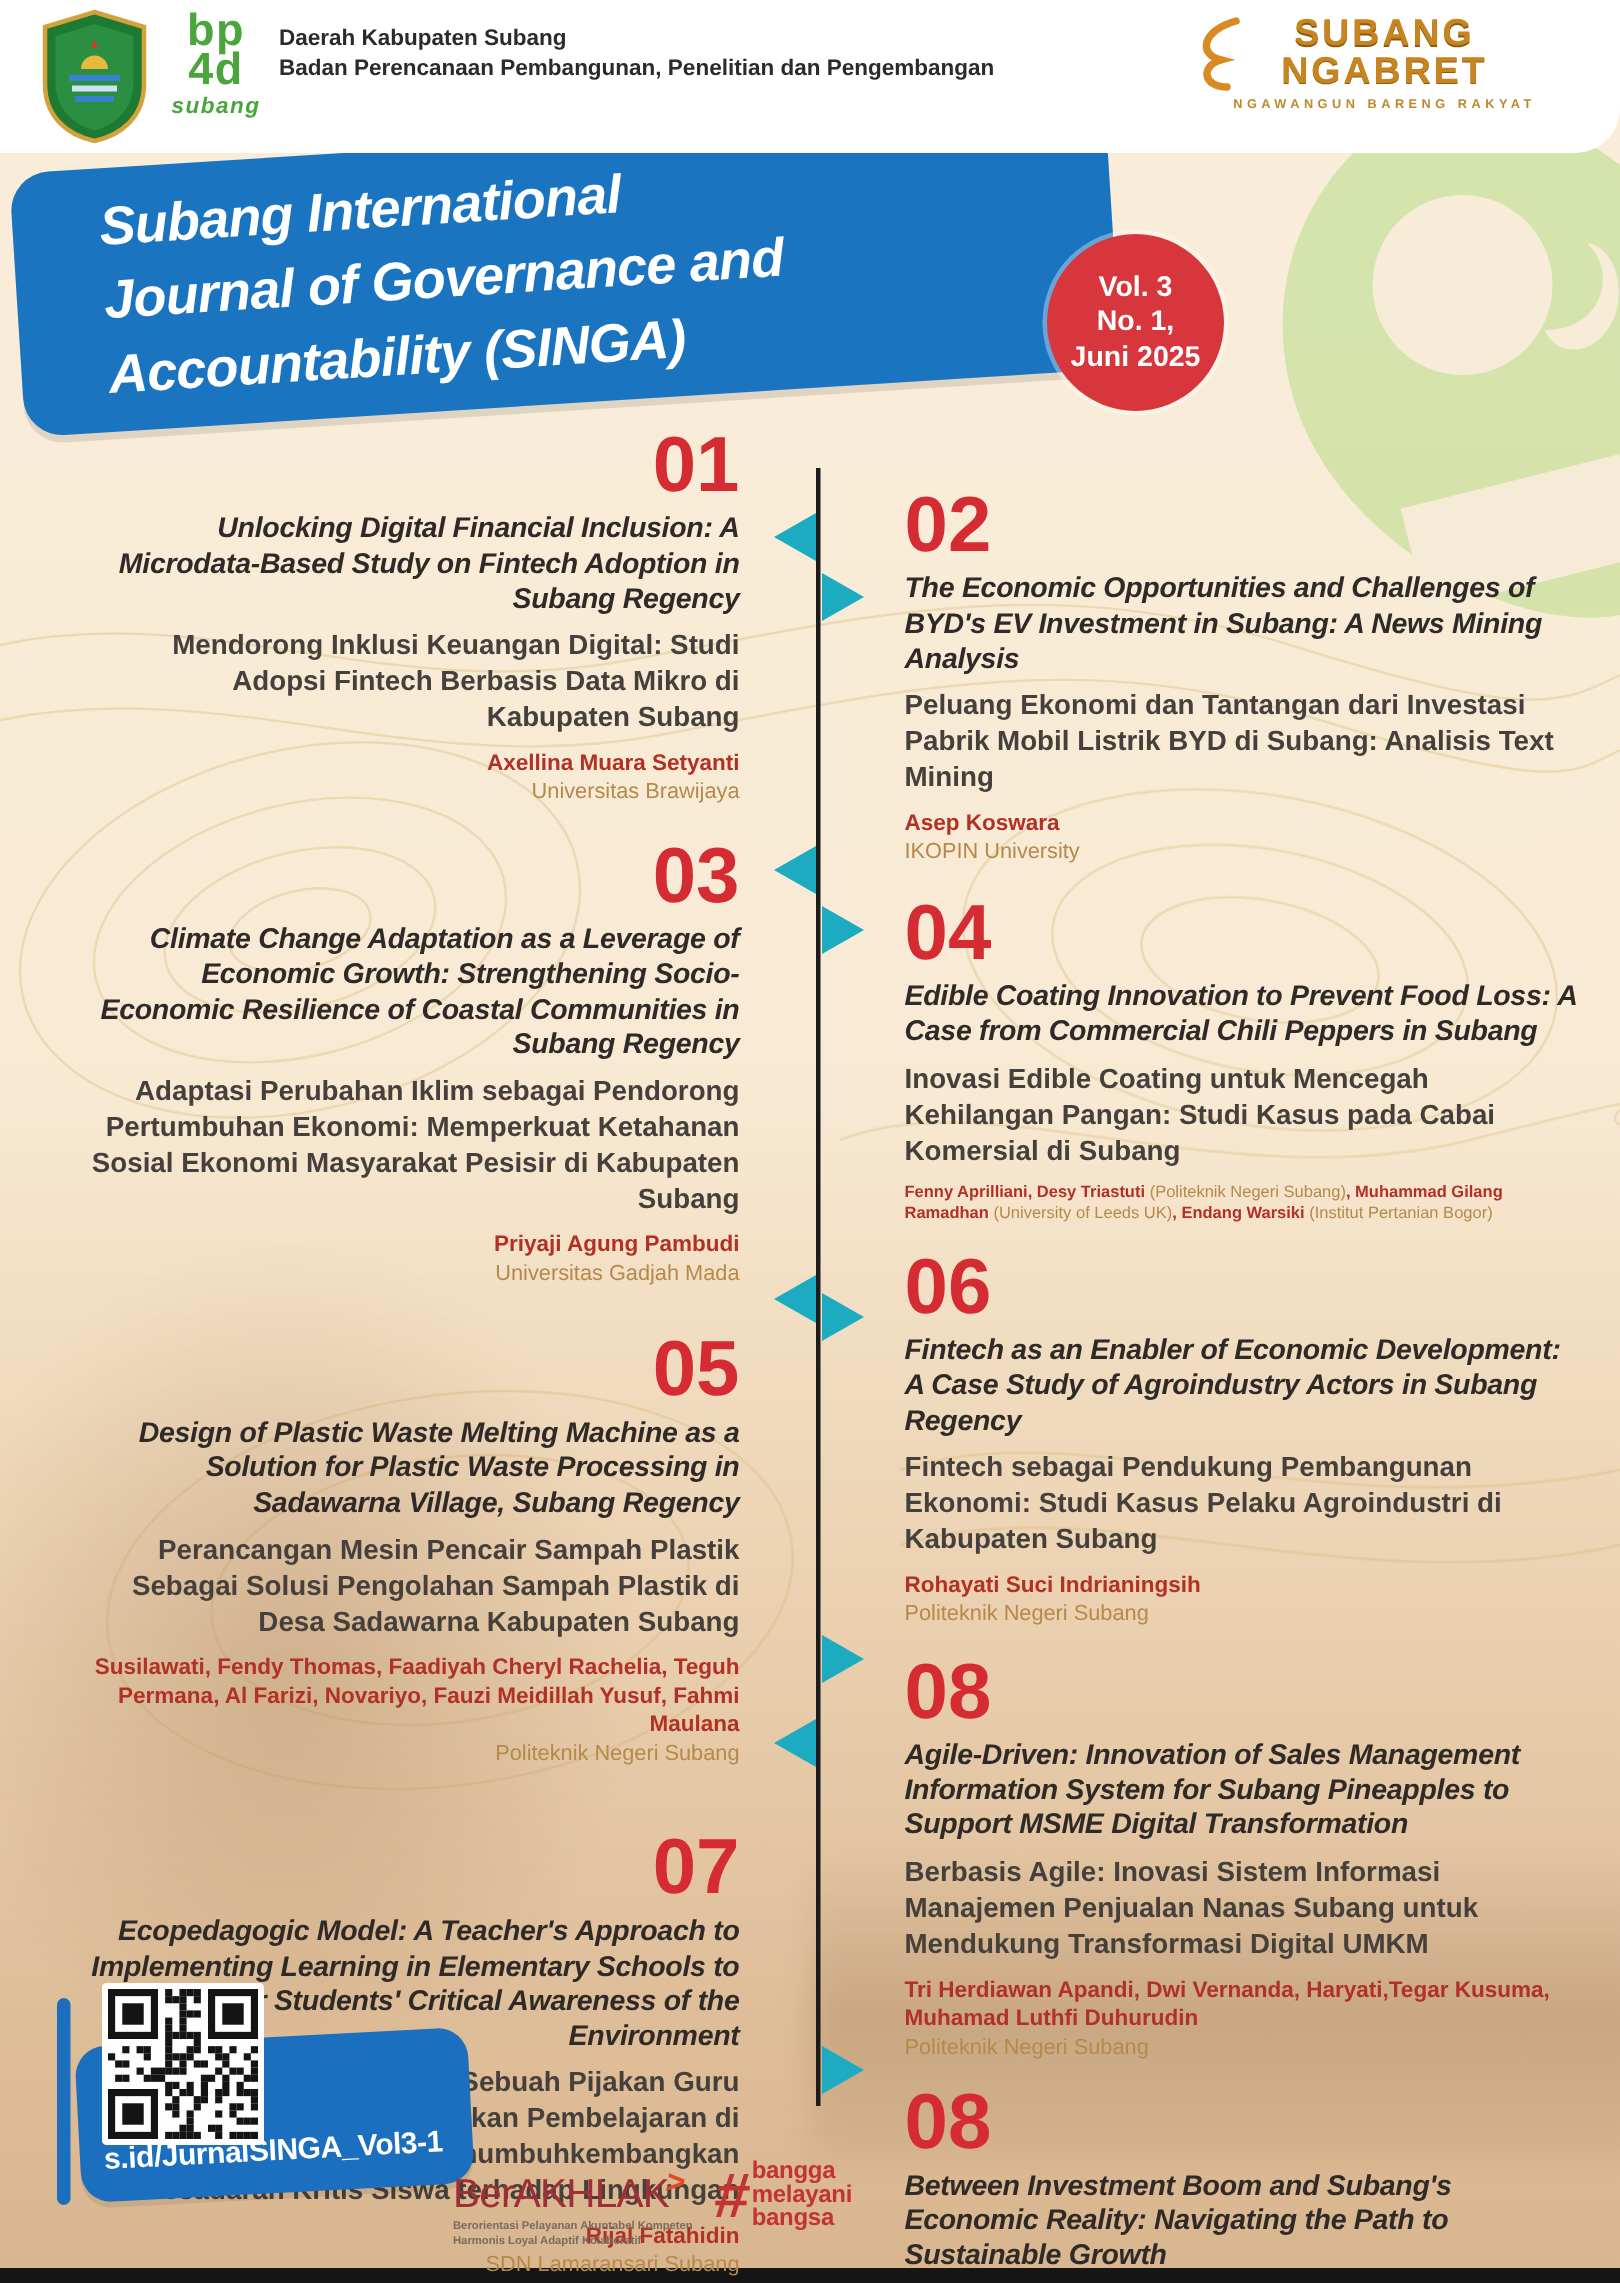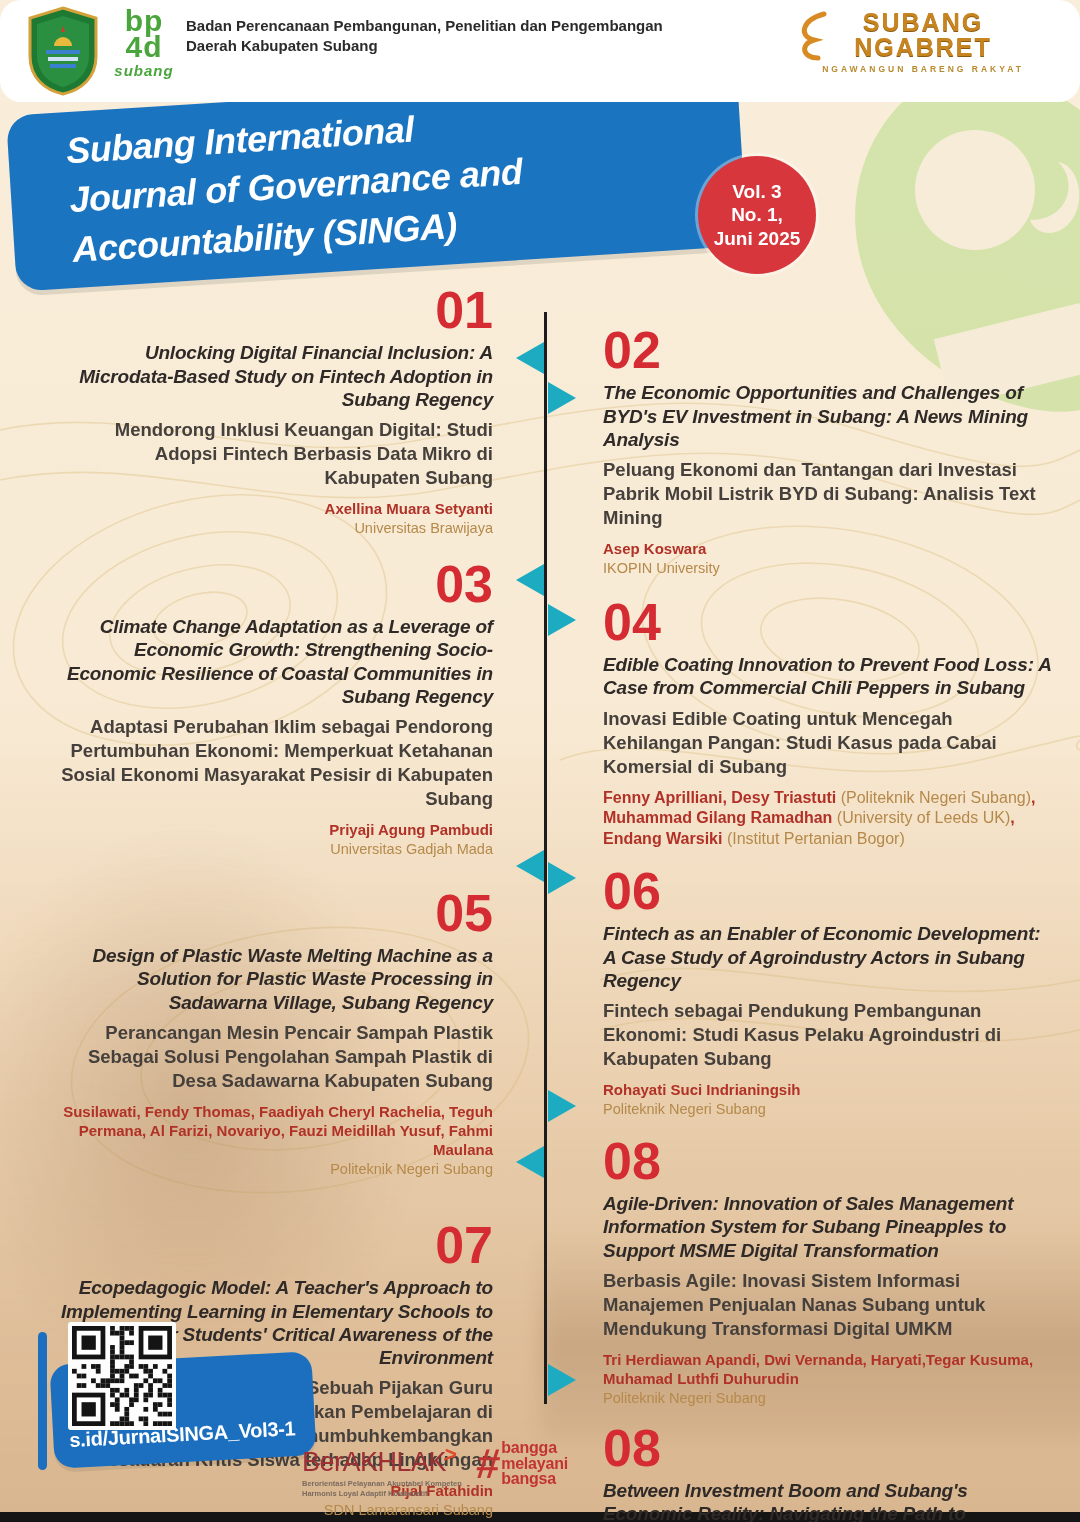--- a/index.html
+++ b/index.html
@@ -11,21 +11,21 @@
   .swirl{position:absolute;top:70px;right:0;width:260px;height:380px;pointer-events:none;}
   .photo-wash{position:absolute;left:0;top:740px;width:1080px;height:772px;pointer-events:none;
         background:linear-gradient(180deg,rgba(200,150,100,0) 0%,rgba(196,144,92,.18) 40%,rgba(175,122,72,.30) 78%,rgba(168,115,66,.34) 100%);}
   .blob-trees{position:absolute;left:-40px;top:830px;width:460px;height:560px;filter:blur(14px);opacity:.30;pointer-events:none;
         background:radial-gradient(closest-side,rgba(130,85,45,.8),rgba(130,85,45,0));}
   .blob-building{position:absolute;left:540px;top:1230px;width:560px;height:210px;filter:blur(10px);opacity:.28;pointer-events:none;
         background:linear-gradient(180deg,rgba(120,80,45,0),rgba(120,80,45,.75) 55%,rgba(120,80,45,.25));}
   .bottom-bar{position:absolute;left:0;top:1512px;width:1080px;height:10px;background:#151515;}
   
   .header{position:absolute;left:0;top:0;width:1080px;height:102px;background:#ffffff;
-          border-bottom-right-radius:30px;z-index:4;border-radius:21px;}
+          border-bottom-right-radius:30px;z-index:4;}
   .crest{position:absolute;left:26px;top:6px;}
   .bp4d{position:absolute;left:112px;top:8px;width:64px;text-align:center;line-height:.85;}
   .bp4d .l1{font-size:30px;font-weight:800;color:#4aa63c;letter-spacing:1px;display:block;}
   .bp4d .l2{font-size:30px;font-weight:800;color:#4aa63c;letter-spacing:1px;display:block;}
   .bp4d .sb{display:block;margin-top:6px;font-size:15px;font-weight:800;font-style:italic;color:#4aa63c;letter-spacing:1px;}
   .agency{position:absolute;left:186px;top:16px;font-size:15px;font-weight:700;color:#2b2b2b;line-height:1.3;}
   .ngabret{position:absolute;left:808px;top:10px;width:230px;text-align:center;color:#c8851f;}
   .ngabret .n1{font-size:25px;font-weight:800;letter-spacing:2px;line-height:1.0;display:block;text-shadow:0 1px 0 #8a5a12;}
   .ngabret .n2{font-size:25px;font-weight:800;letter-spacing:2px;line-height:1.0;display:block;text-shadow:0 1px 0 #8a5a12;}
   .ngabret .n3{display:block;margin-top:4px;font-size:8.5px;font-weight:700;letter-spacing:3px;color:#b98a2e;}
@@ -51,21 +51,21 @@
   .col-right{left:603px;top:326px;width:452px;text-align:left;}
   .article{position:relative;}
   .article .num{font-size:52px;font-weight:800;color:#d52b32;line-height:.95;margin:0 0 6px 0;}
   .article .ten{margin:0;font-size:19px;font-weight:800;font-style:italic;color:#2f2a27;line-height:1.22;letter-spacing:-.2px;}
   .article .tid{margin:7px 0 0 0;font-size:18.5px;font-weight:700;color:#46403c;line-height:1.3;}
   .article .auth{margin:9px 0 0 0;font-size:15px;font-weight:700;color:#b13127;line-height:1.28;}
   .article .auth .affil{font-weight:400;color:#b5894a;}
   .article .aff{margin:1px 0 0 0;font-size:14.5px;font-weight:400;color:#b5894a;line-height:1.28;}
   .a03{margin-top:22px}.a05{margin-top:30px}.a07{margin-top:42px}
   .a04{margin-top:20px}.a06{margin-top:18px}.a08{margin-top:18px}.a09{margin-top:16px}
-  .a04 .auth{font-size:16px}
+  .a04 .auth{font-size:11px}
   
   .sidebar-blue{position:absolute;left:38px;top:1332px;width:9px;height:138px;background:#1b6fbe;border-radius:5px;z-index:3;}
   .chip{position:absolute;left:52px;top:1358px;width:262px;height:104px;background:#1b6fbe;border-radius:20px;
         transform:rotate(-3deg);z-index:3;box-shadow:0 4px 0 rgba(0,0,0,.08);}
   .chip .lnk{position:absolute;left:16px;bottom:16px;color:#fff;font-size:20px;font-weight:800;letter-spacing:-.3px;}
   .qr{position:absolute;left:68px;top:1322px;width:100px;height:100px;background:#fdfdfd;padding:4px;z-index:4;border-radius:3px;}
   .berakhlak{position:absolute;left:302px;top:1442px;z-index:4;display:flex;gap:14px;align-items:flex-start;}
   .ba-name{font-size:27px;font-weight:400;color:#9e2f35;letter-spacing:-.5px;line-height:1;}
   .ba-chev{font-size:22px;font-weight:800;color:#df4a2b;vertical-align:9px;margin-left:-2px;display:inline-block;transform:skewX(-10deg);}
   .ba-tag{font-size:7.5px;color:#7a6a5f;line-height:1.35;margin-top:3px;font-weight:700;}
@@ -119,22 +119,22 @@
       <rect x="20" y="44" width="34" height="4" fill="#3a7fd0"></rect>
       <rect x="22" y="51" width="30" height="4" fill="#cfe3f6"></rect>
       <rect x="24" y="58" width="26" height="4" fill="#3a7fd0"></rect>
     </svg>
     <div class="bp4d">
       <span class="l1"><span>bp</span></span>
       <span class="l2"><span>4d</span></span>
       <span class="sb">subang</span>
     </div>
     <div class="agency">
+      <div>Daerah Kabupaten Subang</div>
       <div>Badan Perencanaan Pembangunan, Penelitian dan Pengembangan</div>
-      <div>Daerah Kabupaten Subang</div>
     </div>
     <div class="ngabret">
       <svg width="42" height="56" viewBox="0 0 42 56">
         <path d="M32 6 C 10 12, 6 28, 22 32 C 8 36, 10 50, 26 50" stroke="#d98b23" stroke-width="5" fill="none" stroke-linecap="round"></path>
       </svg>
       <span class="n1">SUBANG</span>
       <span class="n2">NGABRET</span>
       <span class="n3">NGAWANGUN BARENG RAKYAT</span>
     </div>
   </header>

